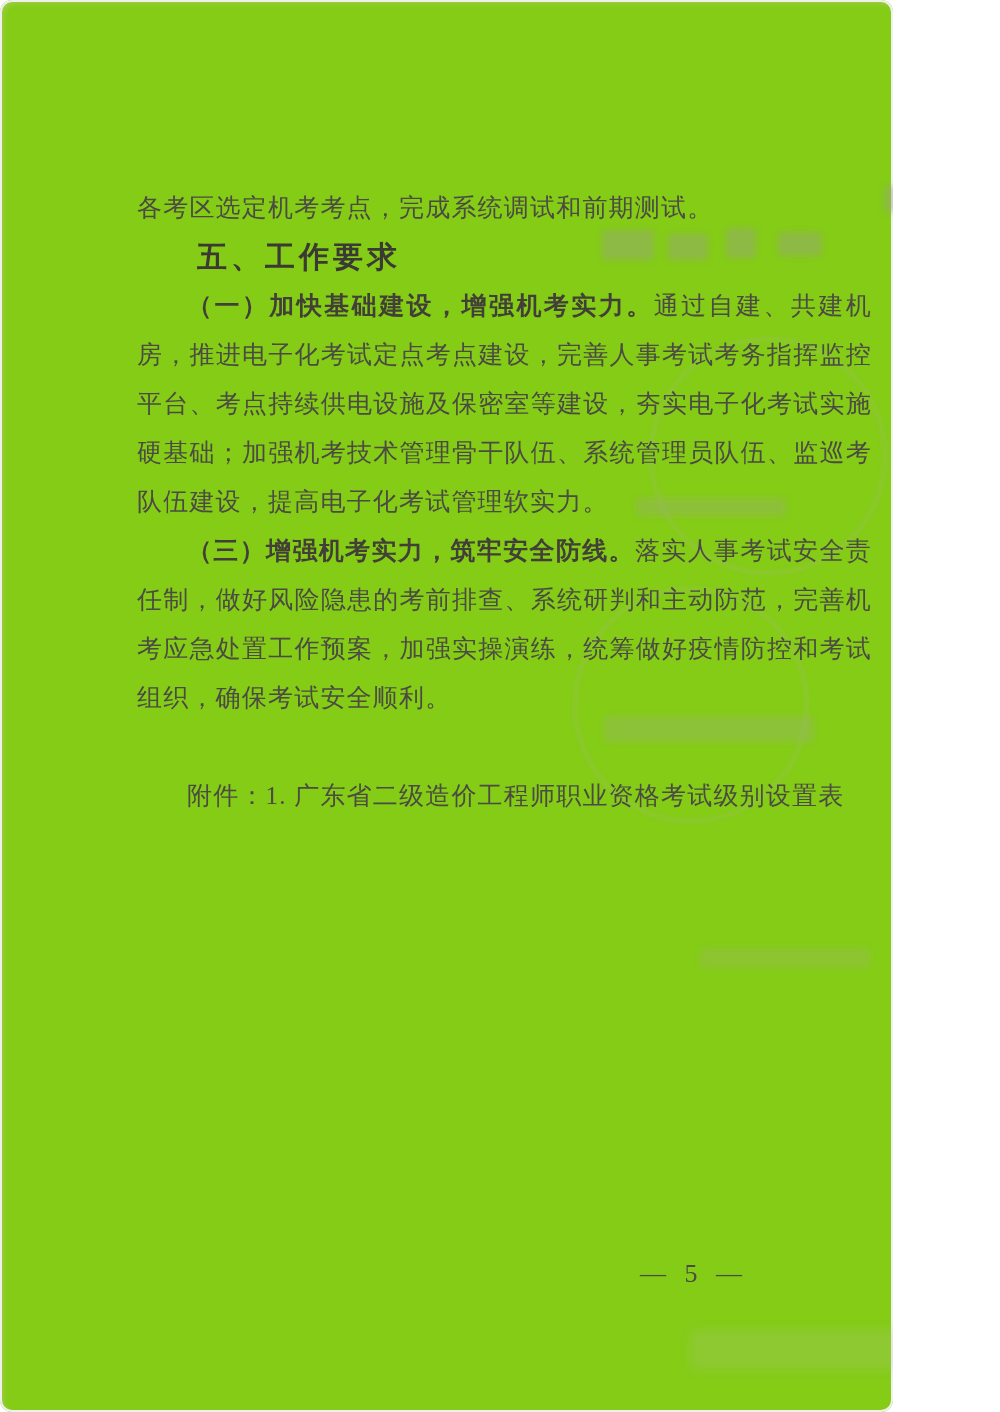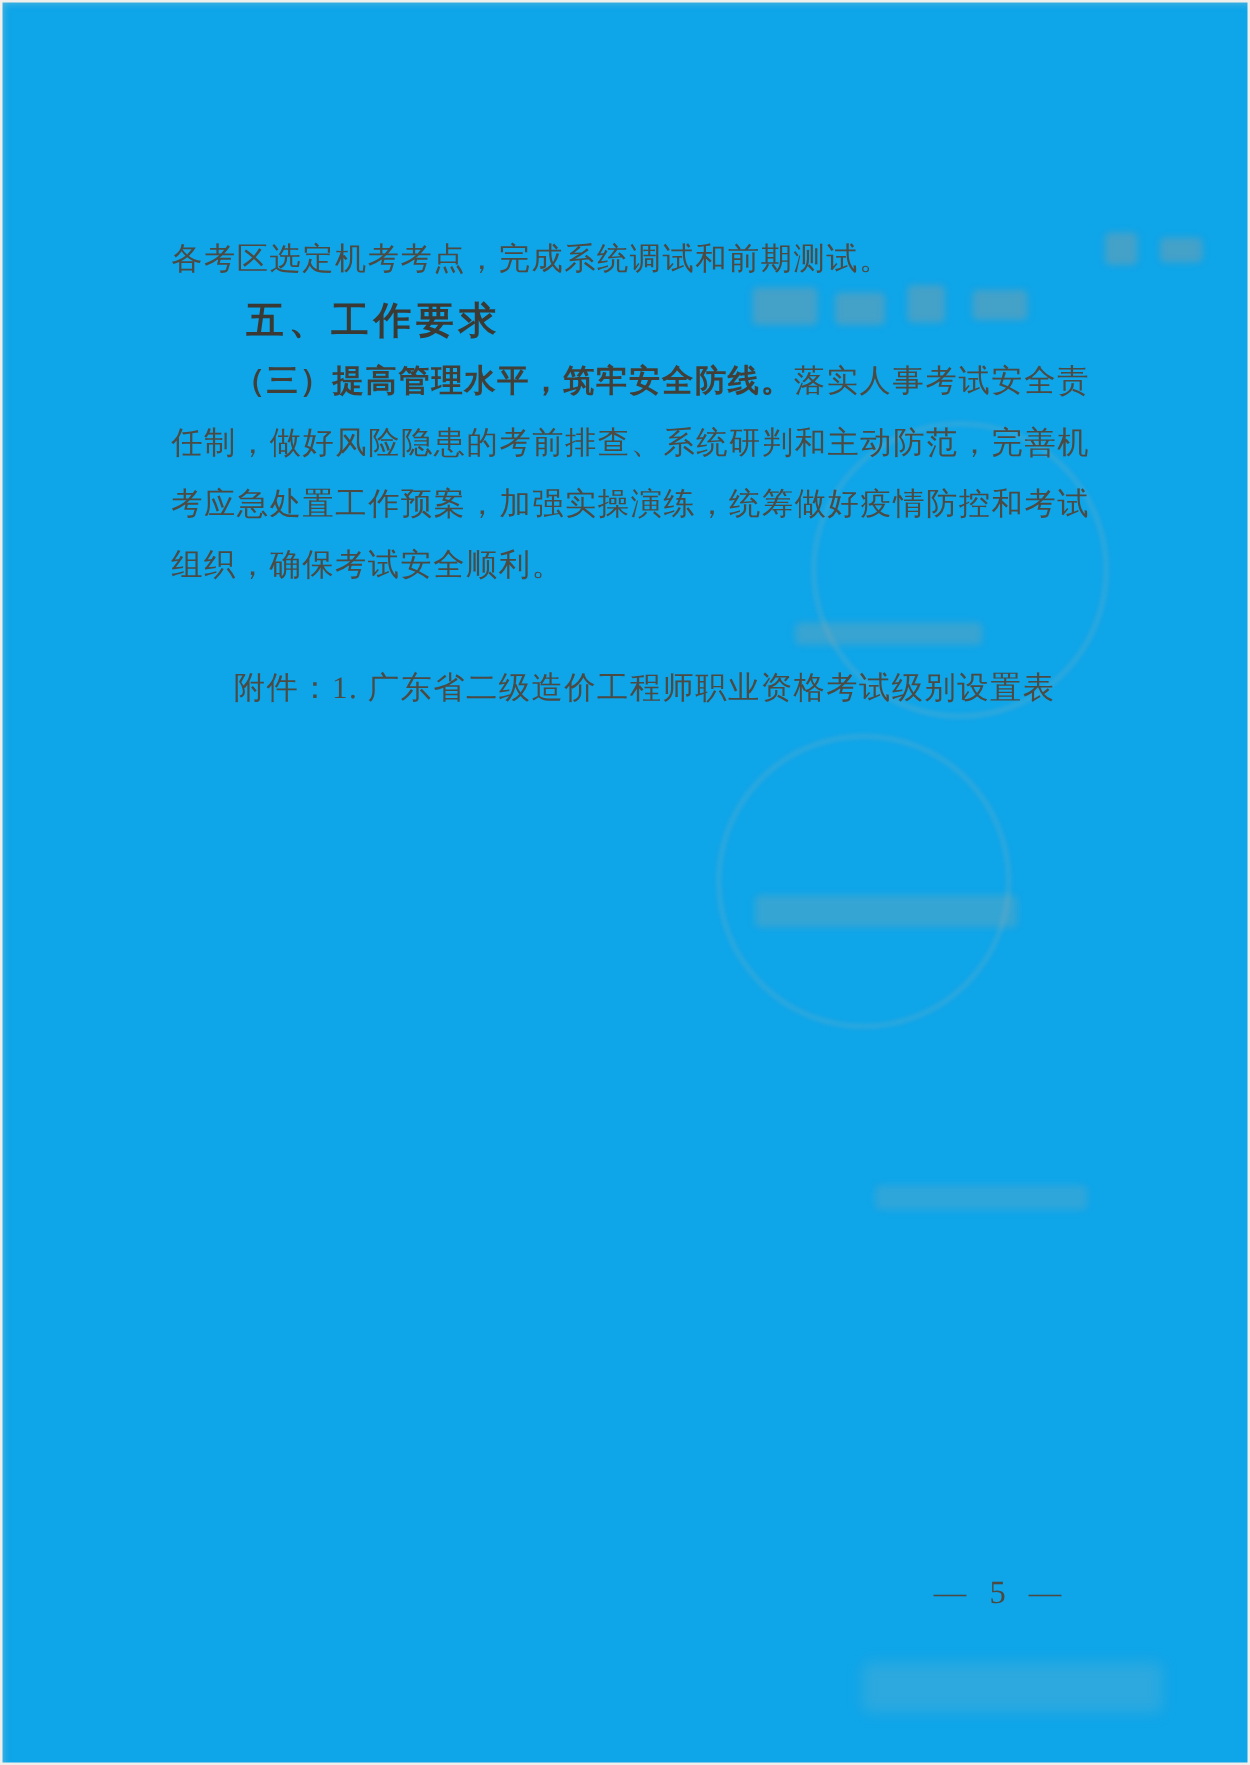--- a/index.html
+++ b/index.html
@@ -2,26 +2,27 @@
 <html><head>
 <meta charset="utf-8">
 <style>
   html, body {
     margin: 0;
     padding: 0;
     background: #ffffff;
   }
   .page {
     position: relative;
-    width: 1000px;
+    width: 893px;
     height: 1412px;
-    background: #0ea5e9;
+    background: #84cc16;
     overflow: hidden;
     box-shadow: inset 0 0 0 2px #f0efec, inset 3px 3px 6px rgba(210,208,202,0.35);
     font-family: "Liberation Serif", "DejaVu Serif", serif;
+    border-radius: 12px;
   }
   .content {
     position: absolute;
     left: 137px;
     top: 183px;
     width: 735px;
     color: #4b4a43;
     font-size: 25px;
     line-height: 49px;
     letter-spacing: 1.2px;
@@ -106,23 +107,24 @@
   <div class="bleed smudge s5"></div>
   <div class="bleed smudge s6"></div>
 
   <div class="content">
 
     <p>各考区选定机考考点，完成系统调试和前期测试。</p>
 
     <h2 class="section-heading">五、工作要求</h2>
 
 
+    <p class="indent"><span class="lead">（一）加快基础建设，增强机考实力。</span><span>通过自建、共建机房，推进电子化考试定点考点建设，完善人事考试考务指挥监控平台、考点持续供电设施及保密室等建设，夯实电子化考试实施硬基础；加强机考技术管理骨干队伍、系统管理员队伍、监巡考队伍建设，提高电子化考试管理软实力。</span></p>
 
 
-    <p class="indent"><span class="lead">（三）提高管理水平，筑牢安全防线。</span><span>落实人事考试安全责任制，做好风险隐患的考前排查、系统研判和主动防范，完善机考应急处置工作预案，加强实操演练，统筹做好疫情防控和考试组织，确保考试安全顺利。</span></p>
+    <p class="indent"><span class="lead">（三）增强机考实力，筑牢安全防线。</span><span>落实人事考试安全责任制，做好风险隐患的考前排查、系统研判和主动防范，完善机考应急处置工作预案，加强实操演练，统筹做好疫情防控和考试组织，确保考试安全顺利。</span></p>
 
     <p class="attachment">附件：1. 广东省二级造价工程师职业资格考试级别设置表</p>
 
   </div>
 
   <div class="page-number">— 5 —</div>
 
 </div>
 
 </body></html>

